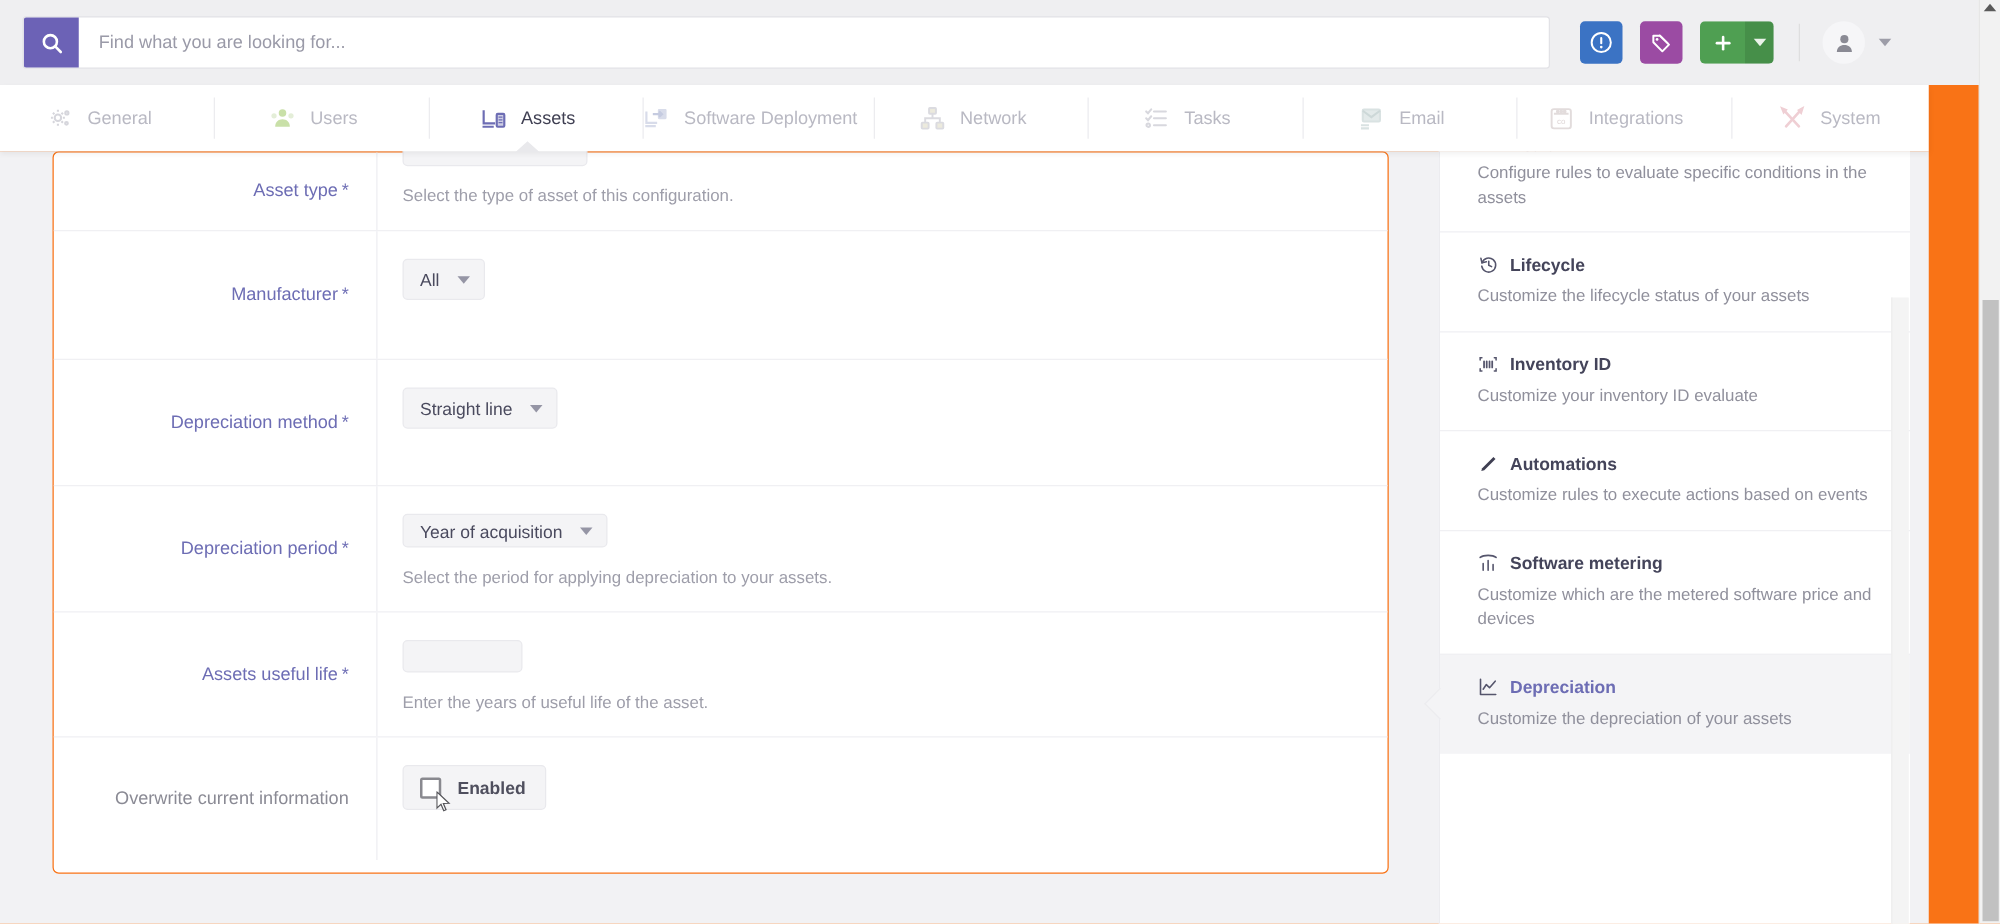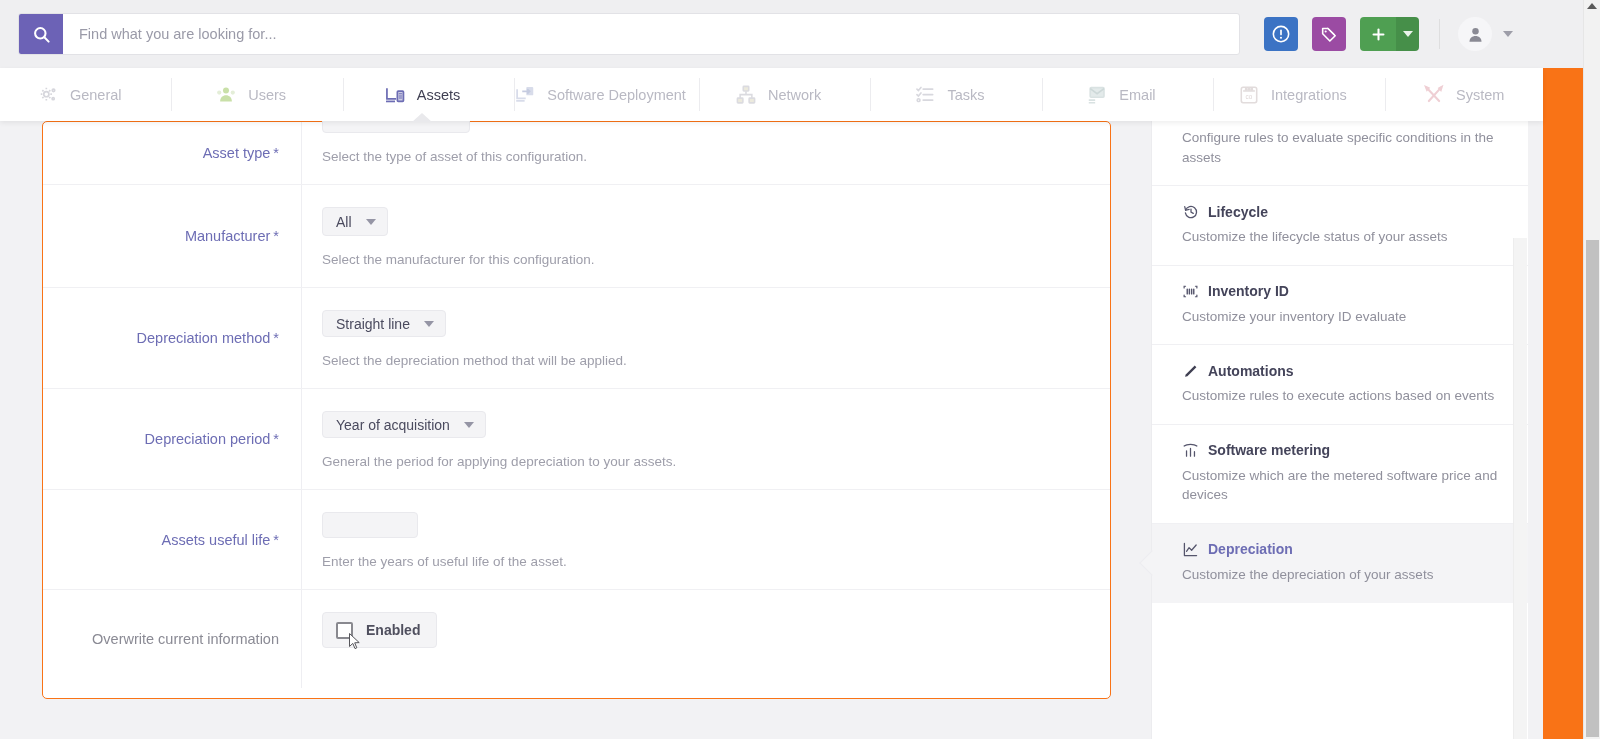--- a/index.html
+++ b/index.html
@@ -379,49 +379,47 @@
       <div class="form-row" style="height:103px;">
         <div class="row-label">
           <span>Manufacturer</span>
           <span class="req">*</span>
         </div>
         <div class="row-body">
           <div class="dd">
             <span>All</span>
             <span class="caret"></span>
           </div>
-          <div class="row-hint">Select the manufacturer for this configuration.</div>
         </div>
       </div>
 
       <div class="form-row" style="height:101px;">
         <div class="row-label">
           <span>Depreciation method</span>
           <span class="req">*</span>
         </div>
         <div class="row-body">
           <div class="dd">
             <span>Straight line</span>
             <span class="caret"></span>
           </div>
-          <div class="row-hint">Select the depreciation method that will be applied.</div>
         </div>
       </div>
 
       <div class="form-row" style="height:101px;">
         <div class="row-label">
           <span>Depreciation period</span>
           <span class="req">*</span>
         </div>
         <div class="row-body">
           <div class="dd">
             <span>Year of acquisition</span>
             <span class="caret"></span>
           </div>
-          <div class="row-hint">General the period for applying depreciation to your assets.</div>
+          <div class="row-hint">Select the period for applying depreciation to your assets.</div>
         </div>
       </div>
 
       <div class="form-row" style="height:100px;">
         <div class="row-label">
           <span>Assets useful life</span>
           <span class="req">*</span>
         </div>
         <div class="row-body">
           <input class="txtinput" type="text" value="" style="">

